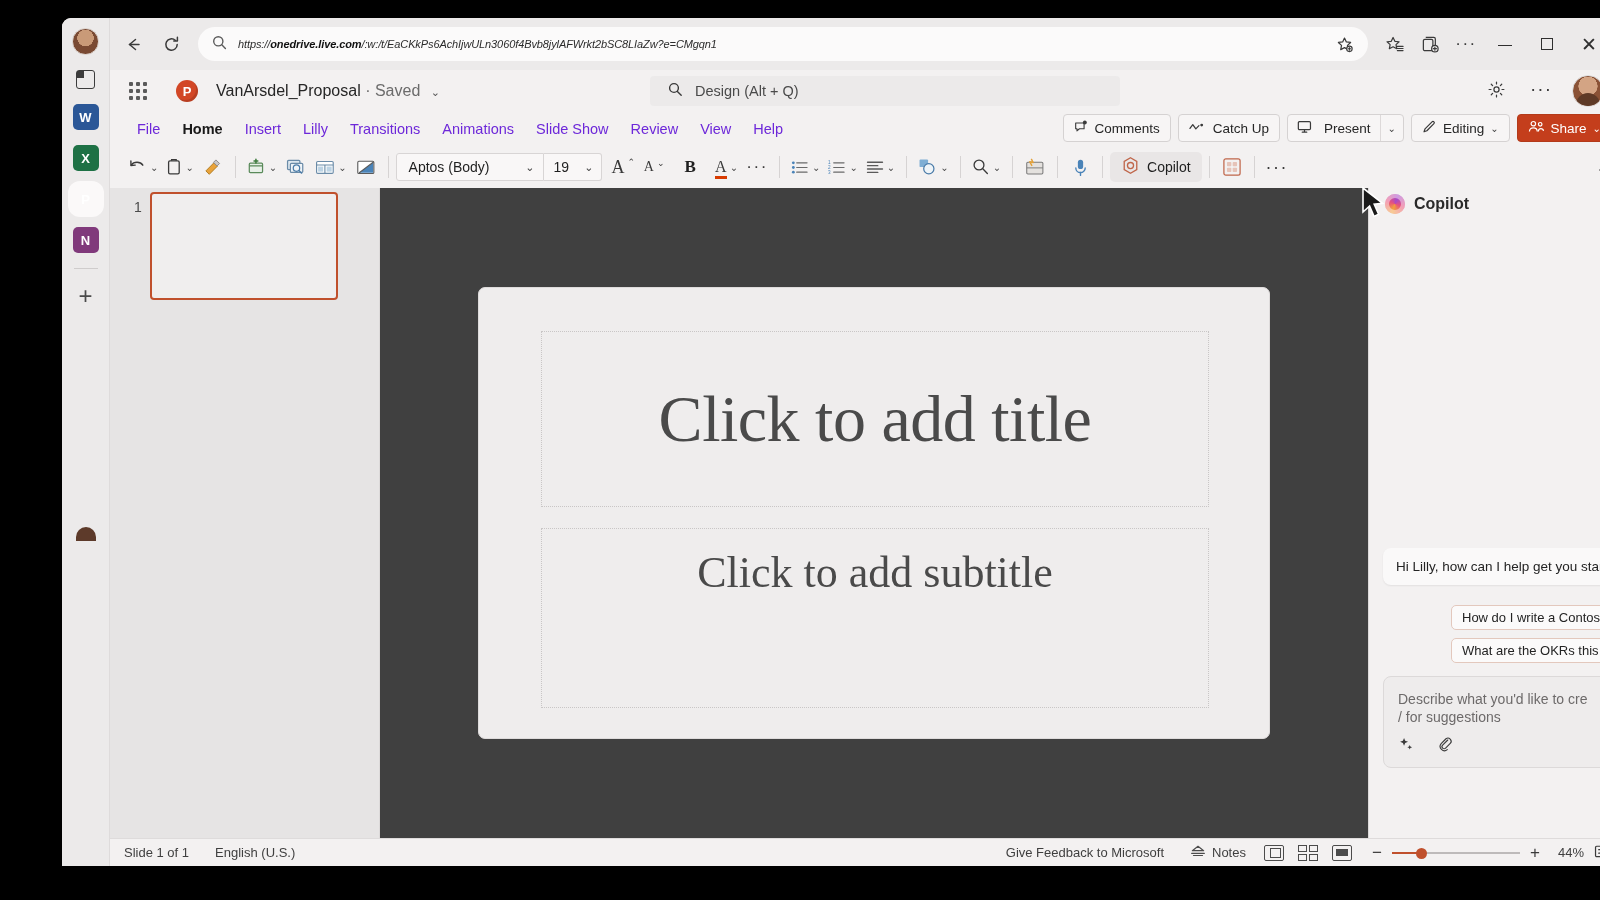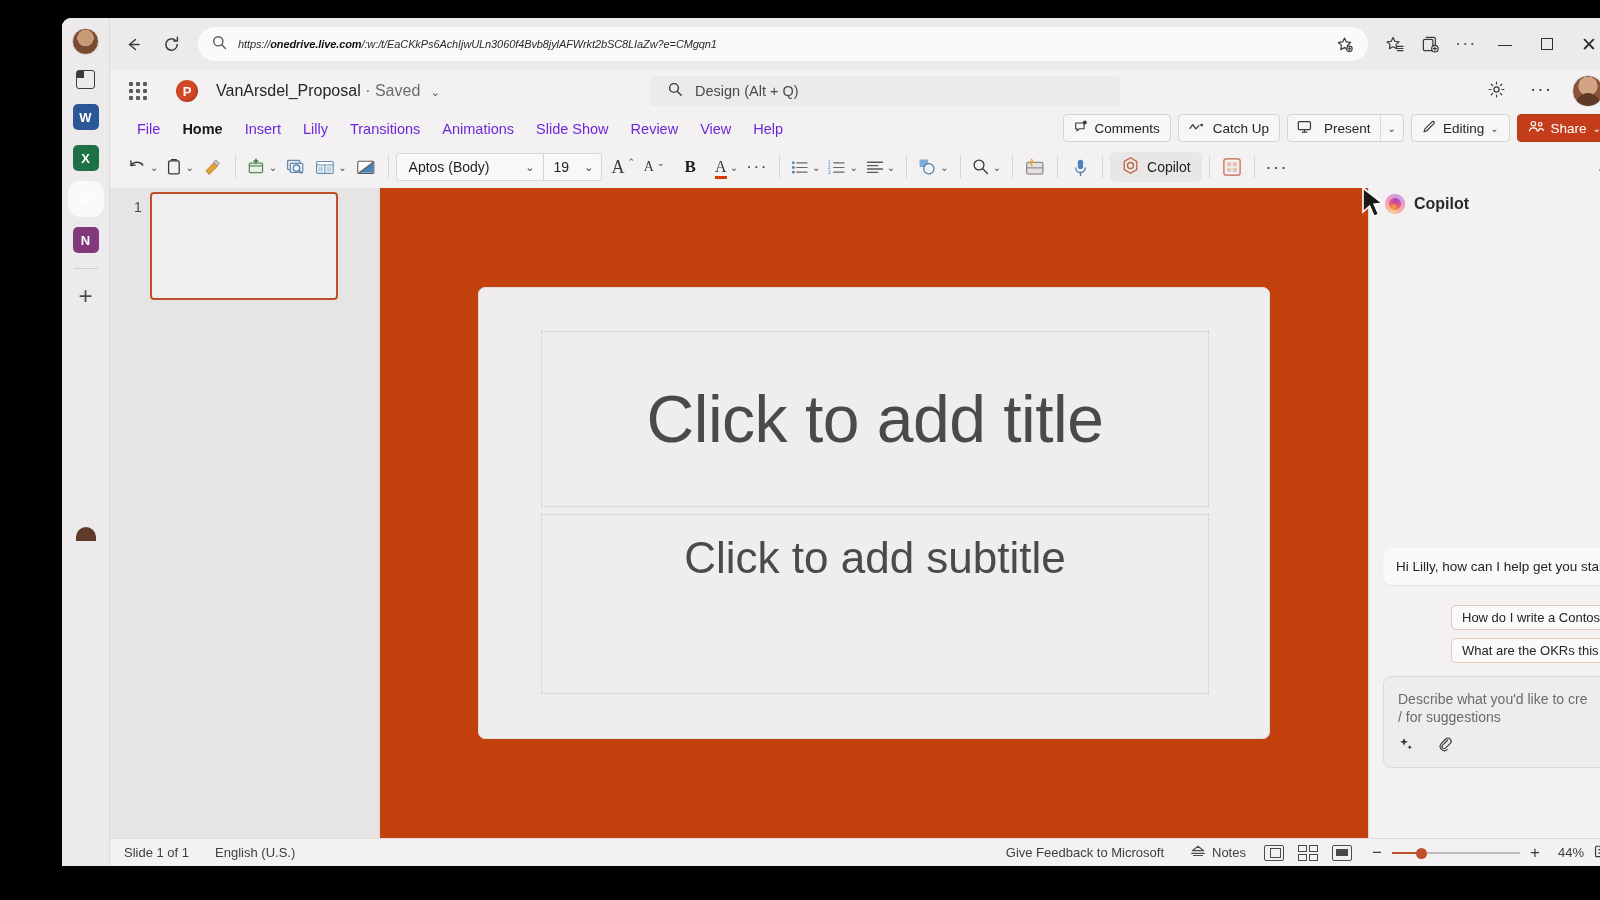--- a/index.html
+++ b/index.html
@@ -215,34 +215,34 @@
     width: 270px; background: #e6e4e4; position: relative; flex: none;
     border-right: 1px solid #dcd9d9;
   }
   #thumb-num {
     position: absolute; left: 24px; top: 11px; font-size: 14px; color: #4a4a4a;
   }
   #thumb1 {
     position: absolute; left: 40px; top: 4px; width: 188px; height: 108px;
     background: #f0eeee; border: 2.5px solid #c0502c; border-radius: 4px;
   }
-  #slide-pane { flex: 1; background: #c2410c; position: relative; }
+  #slide-pane { flex: 1; background: #404040; position: relative; font-family: Liberation Serif, serif; }
   #slide {
     position: absolute; left: 50%; top: 50%; transform: translate(-50%, -50%);
     width: 792px; height: 452px; background: #efeded;
     border: 1px solid #dedbdb; border-radius: 7px;
   }
   #ph-title {
     position: absolute; left: 62px; top: 43px; width: 668px; height: 176px;
     border: 1px dotted #c9c6c6; display: flex; align-items: center;
     justify-content: center;
     font-size: 66px; color: #4a4a4a; font-weight: 300; letter-spacing: -0.5px;
   }
   #ph-sub {
-    position: absolute; left: 62px; top: 226px; width: 668px; height: 180px;
+    position: absolute; left: 62px; top: 240px; width: 668px; height: 180px;
     border: 1px dotted #c9c6c6; padding-top: 18px;
     display: flex; align-items: flex-start; justify-content: center;
     font-size: 44px; color: #4a4a4a; font-weight: 300;
   }
 
   
   #copilot-pane {
     width: 246px; flex: none; background: #f3f1f1; position: relative;
     border-left: 1px solid #dcd9d9; overflow: hidden;
   }

